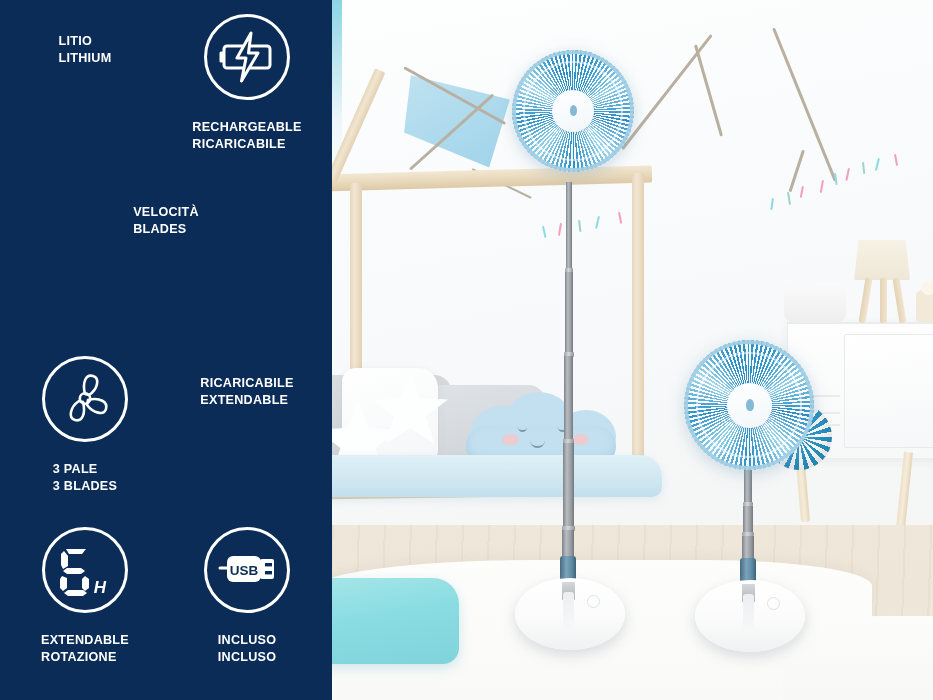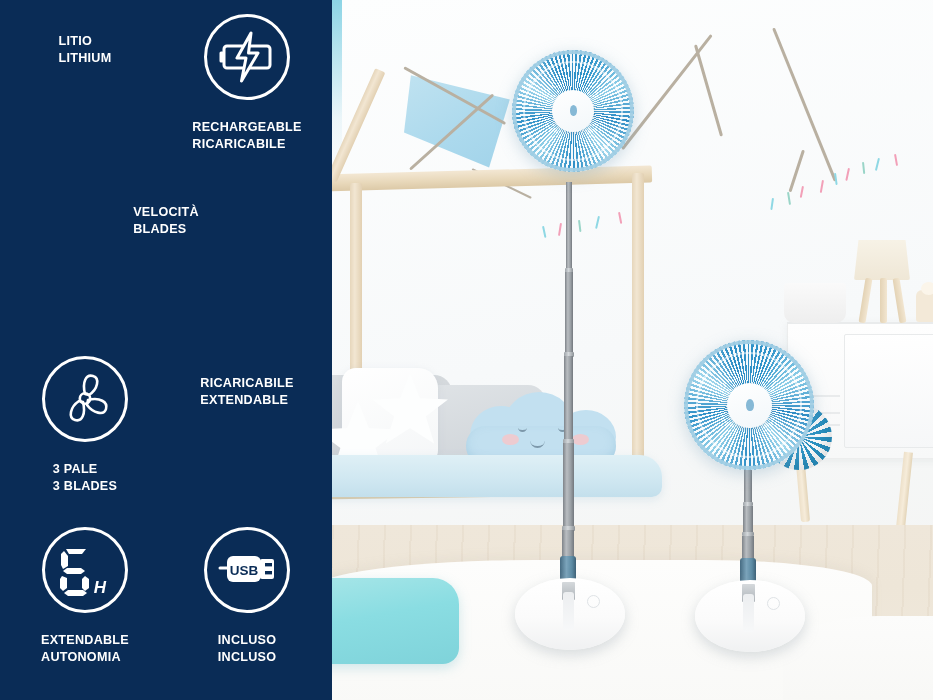--- a/index.html
+++ b/index.html
@@ -426,21 +426,21 @@
               <polygon points="9,30 13,27 27,27 31,30 27,33 13,33"></polygon>
               <polygon points="8,35 13,37 13,47 9,50 6,47 6,38"></polygon>
               <polygon points="31,35 35,38 35,47 31,50 28,47 28,38"></polygon>
               <polygon points="10,52 14,49 29,49 33,52 29,55 14,55"></polygon>
             </g>
             <text x="46" y="52" text-anchor="middle" fill="#ffffff" font-family="Liberation Sans, sans-serif" font-size="17" font-weight="bold" font-style="italic">H</text>
           </svg>
         </div>
         <div class="feature-label">
           <span class="ln">EXTENDABLE</span>
-          <span class="ln">AUTONOMIA</span>
+          <span class="ln">ROTAZIONE</span>
         </div>
       </div>
 
       <div class="feature-cell">
         <div class="icon-circle">
           <svg width="66" height="44" viewBox="0 0 66 44" aria-hidden="true">
             <path d="M6 20 H14" stroke="#ffffff" stroke-width="3" stroke-linecap="round"></path>
             <rect x="13" y="8" width="34" height="26" rx="6" ry="6" fill="#ffffff"></rect>
             <rect x="46" y="11" width="14" height="20" rx="2" fill="#ffffff"></rect>
             <rect x="51" y="15" width="7" height="3.4" fill="#0a2c56"></rect>

